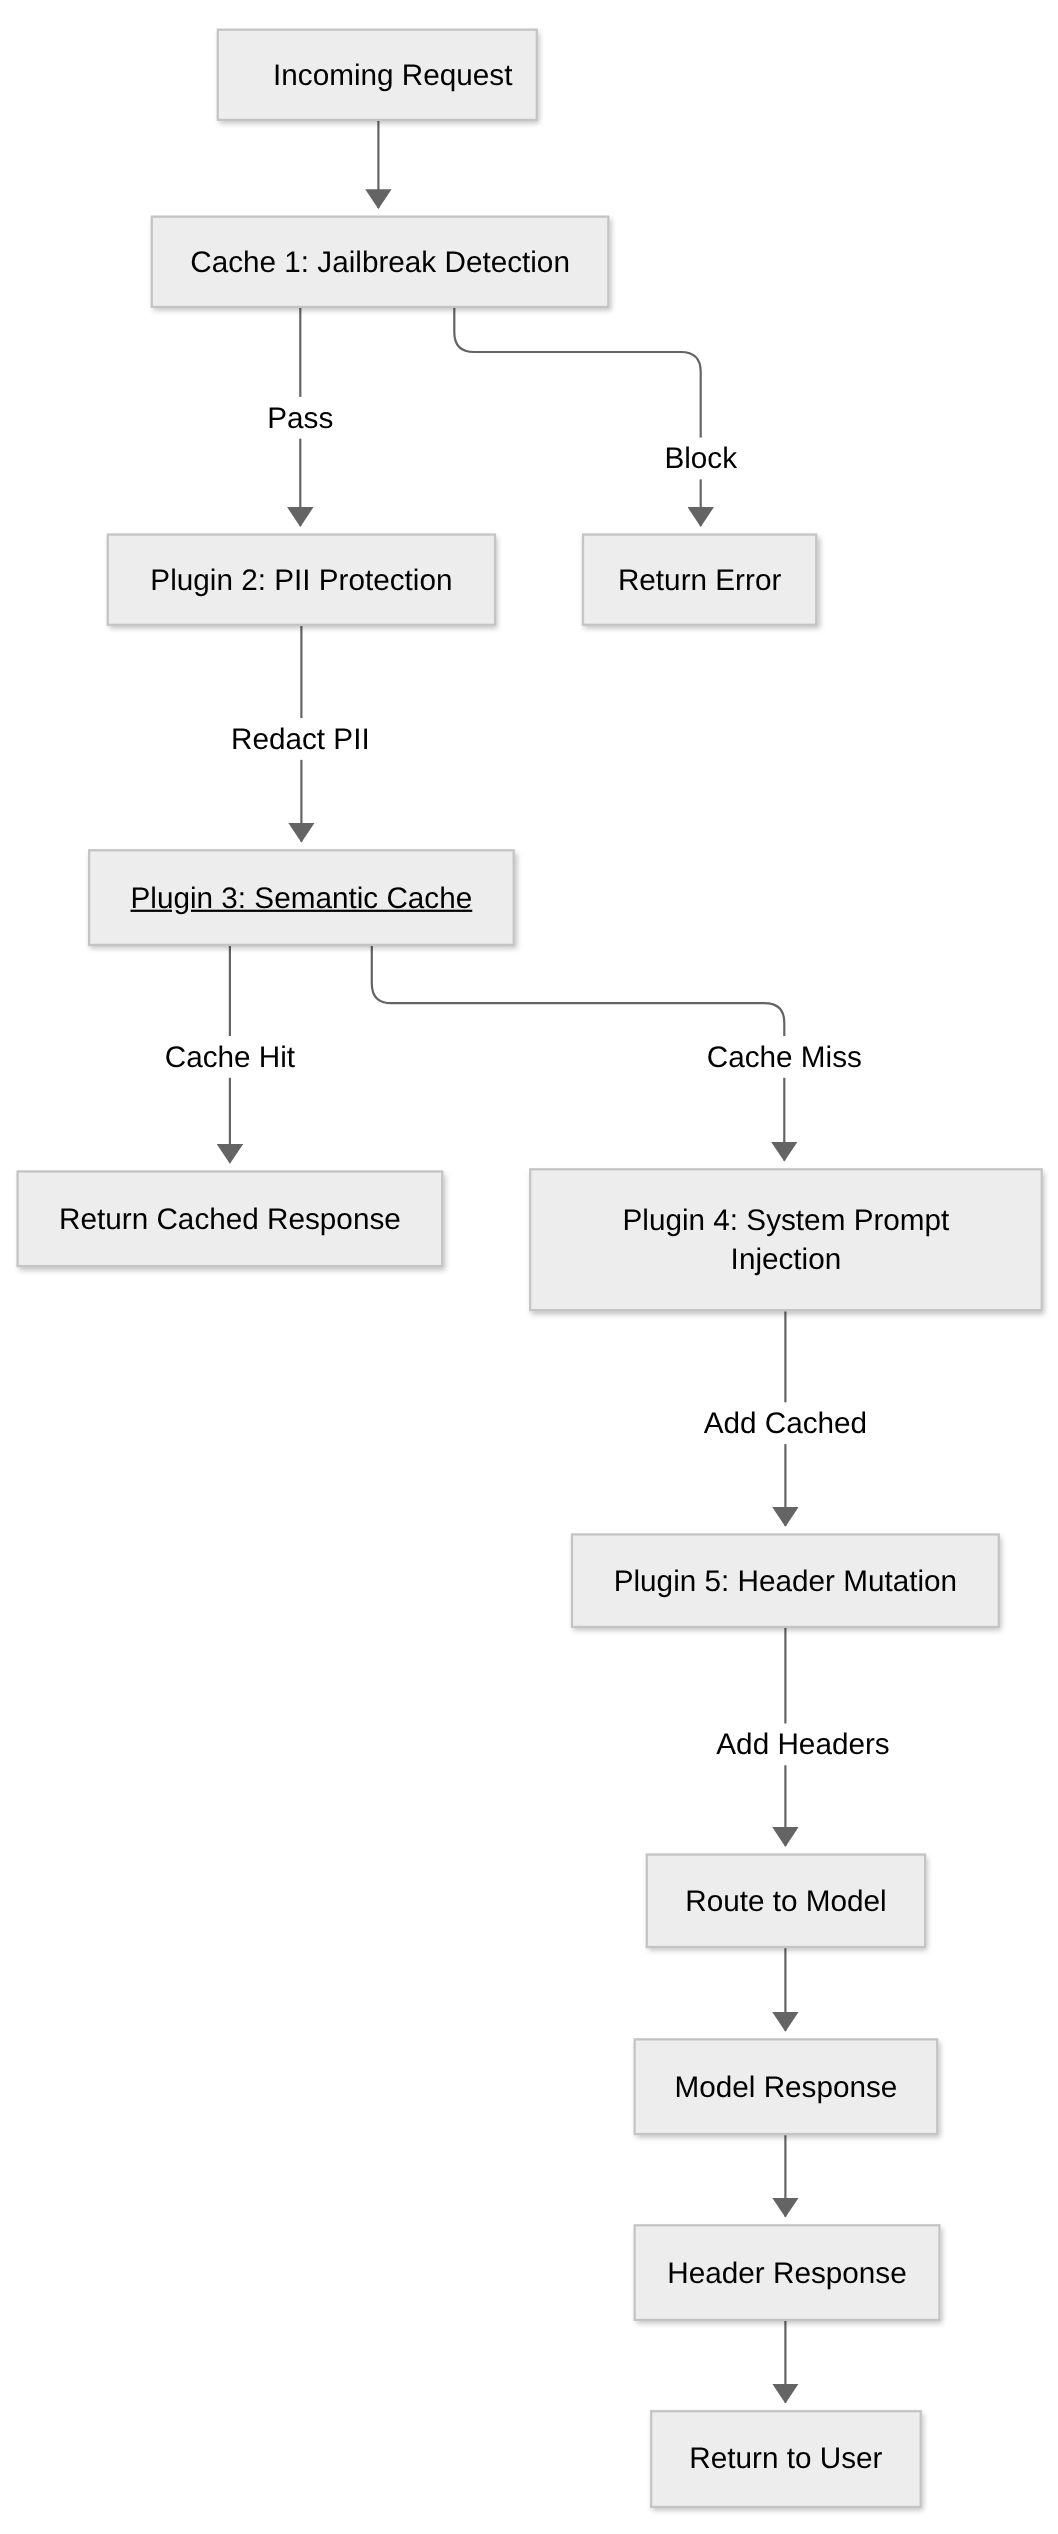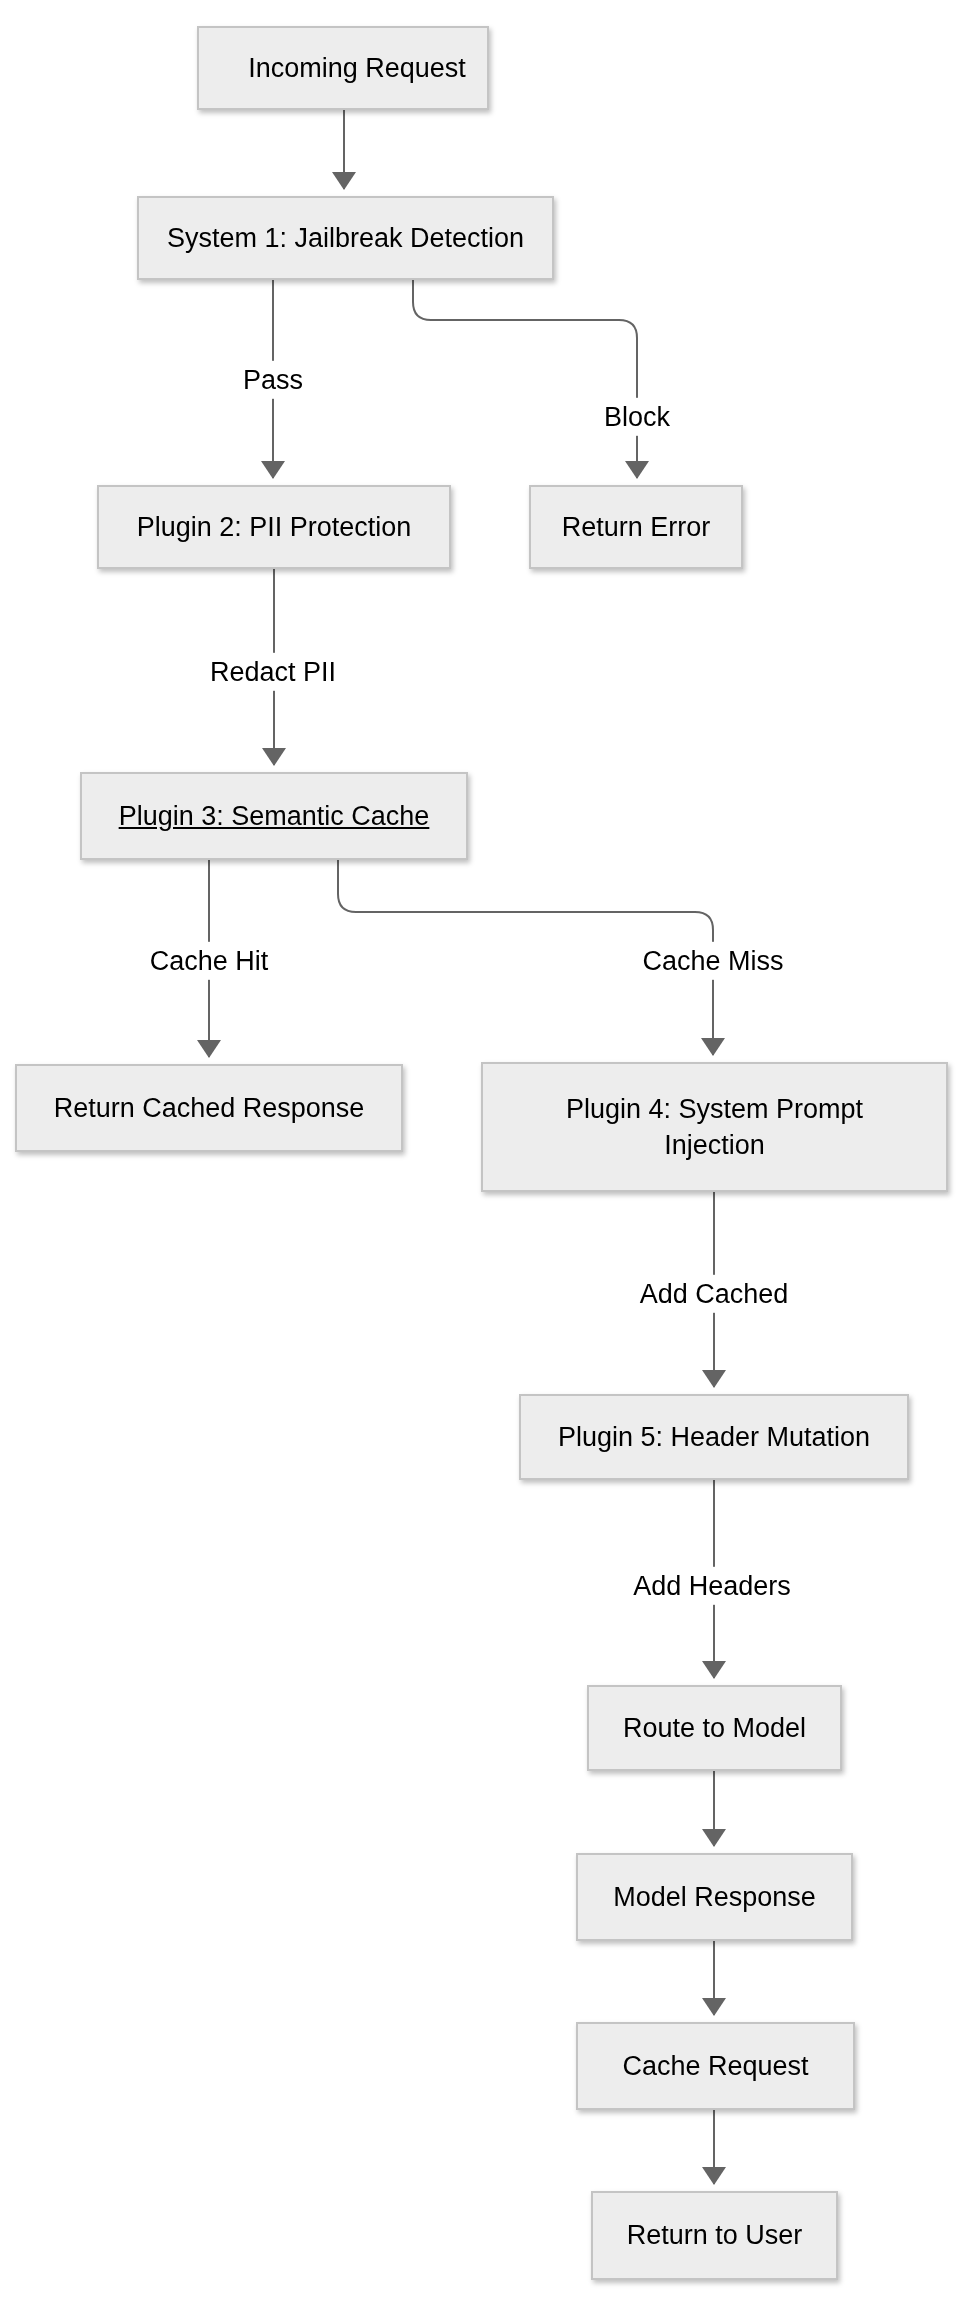--- a/index.html
+++ b/index.html
@@ -75,21 +75,21 @@
   #n-cache-response { left:576px; top:2022px; width:279px; height:88px; }
   #n-return-user    { left:591px; top:2191px; width:247px; height:89px; }
 
   
   #el-pass       { left:273px; top:380px; }
   #el-block      { left:637px; top:380px;margin-top:37px; }
   #el-redact     { left:273px; top:672px; }
   #el-cachehit   { left:209px; top:961px; }
   #el-cachemiss  { left:713px; top:961px; }
   #el-addprompt  { left:714px; top:1294px; }
-  #el-addheaders { left:712px; top:1586px; }
+  #el-addheaders { left:730px; top:1586px; }
 </style>
 </head>
 <body>
 
 <div class="canvas">
 
   <svg class="edge-layer" viewBox="0 0 962 2304" xmlns="http://www.w3.org/2000/svg">
     <defs>
       <marker id="arrow" viewBox="0 0 18 24" refX="17" refY="12" markerWidth="18" markerHeight="24" markerUnits="userSpaceOnUse" orient="auto">
         <path d="M0,0 L18,12 L0,24 Z" style="fill: var(--edge-color)"></path>
@@ -106,21 +106,21 @@
     <path class="edge" d="M714,1480 L714,1678" marker-end="url(#arrow)"></path>
     <path class="edge" d="M714,1771 L714,1846" marker-end="url(#arrow)"></path>
     <path class="edge" d="M714,1941 L714,2015" marker-end="url(#arrow)"></path>
     <path class="edge" d="M714,2110 L714,2184" marker-end="url(#arrow)"></path>
   </svg>
 
   <div class="node" id="n-incoming">
     <span class="node-label">Incoming Request</span>
   </div>
   <div class="node" id="n-plugin1">
-    <span class="node-label">System 1: Jailbreak Detection</span>
+    <span class="node-label">Cache 1: Jailbreak Detection</span>
   </div>
   <div class="node" id="n-plugin2">
     <span class="node-label">Plugin 2: PII Protection</span>
   </div>
   <div class="node" id="n-return-error">
     <span class="node-label">Return Error</span>
   </div>
   <div class="node" id="n-plugin3">
     <span class="node-label">Plugin 3: Semantic Cache</span>
   </div>
@@ -133,21 +133,21 @@
   <div class="node" id="n-plugin5">
     <span class="node-label">Plugin 5: Header Mutation</span>
   </div>
   <div class="node" id="n-route">
     <span class="node-label">Route to Model</span>
   </div>
   <div class="node" id="n-model-response">
     <span class="node-label">Model Response</span>
   </div>
   <div class="node" id="n-cache-response">
-    <span class="node-label">Cache Request</span>
+    <span class="node-label">Header Response</span>
   </div>
   <div class="node" id="n-return-user">
     <span class="node-label">Return to User</span>
   </div>
 
   <div class="edge-label" id="el-pass">Pass</div>
   <div class="edge-label" id="el-block">Block</div>
   <div class="edge-label" id="el-redact">Redact PII</div>
   <div class="edge-label" id="el-cachehit">Cache Hit</div>
   <div class="edge-label" id="el-cachemiss">Cache Miss</div>

